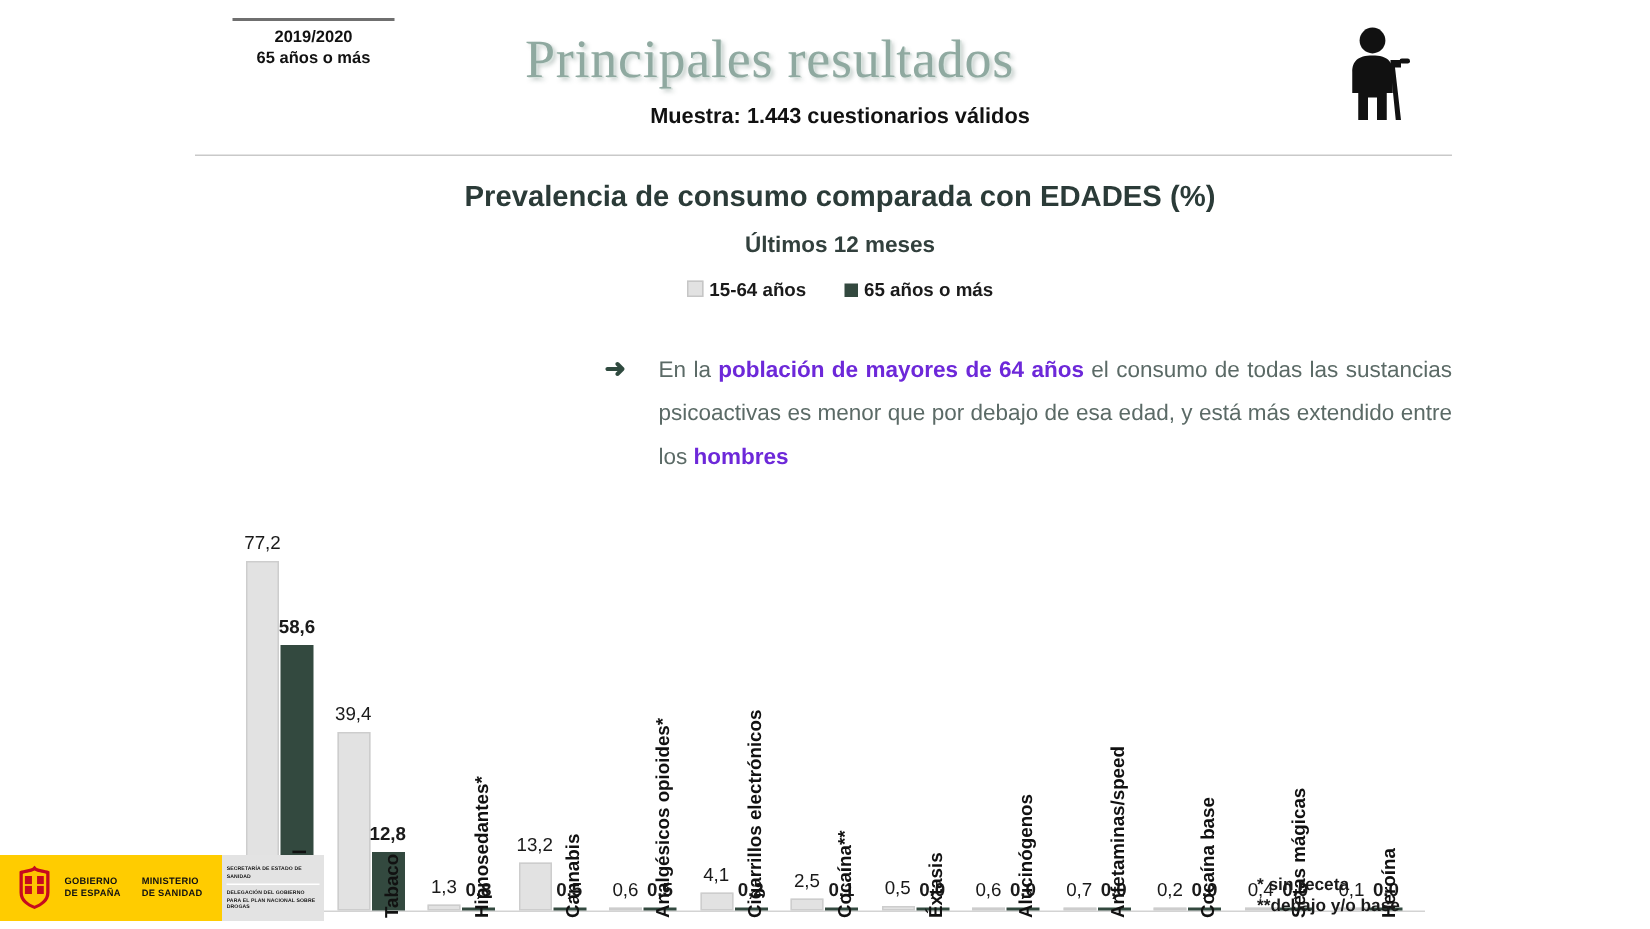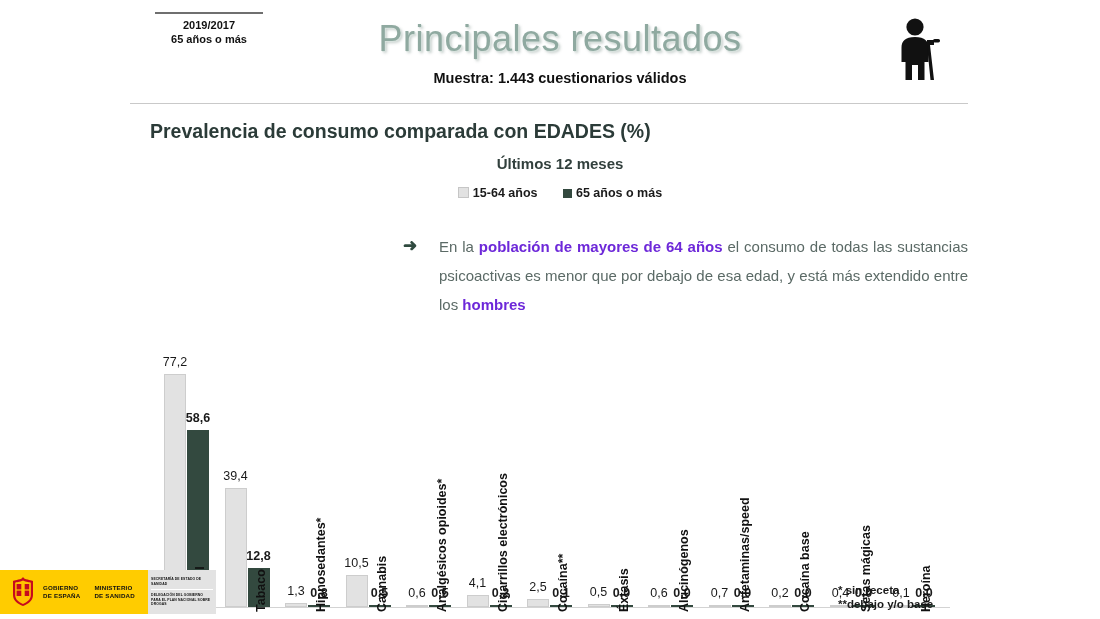--- a/index.html
+++ b/index.html
@@ -22,39 +22,39 @@
   }
   #esdam-word{
     font-size:27px;letter-spacing:1px;color:#10110f;
     font-family:"Liberation Sans",sans-serif;font-weight:400;
     line-height:30px;
   }
   #esdam-rule{height:2px;background:#6f6f6f;margin:2px 8px 4px 8px;}
   .esdam-sub{font-size:11px;color:#111;line-height:14px;font-weight:600;}
 
   #main-title{
-    position:absolute;left:350px;top:18px;width:420px;text-align:center;
+    position:absolute;left:350px;top:18px;width:420px;
     font-size:36px;font-weight:400;color:#8fa9a0;
     text-shadow:1px 1px 0 #d8e2de, 2px 2px 3px rgba(120,140,132,.45);
-    font-family:Liberation Sans, sans-serif;
+    font-family:Liberation Serif, serif;
     letter-spacing:.5px;
   }
   #sample-line{
     position:absolute;left:350px;top:70px;width:420px;text-align:center;
     font-size:14.5px;font-weight:bold;color:#111;
   }
   #elderly-icon{position:absolute;left:893px;top:18px;}
   #header-rule{
     position:absolute;left:130px;top:103px;width:838px;height:1px;
     background:#c9c9c9;
   }
 
   
   #chart-title{
-    position:absolute;left:150px;top:120px;width:820px;
+    position:absolute;left:150px;top:120px;width:820px;text-align:center;
     font-size:19.5px;font-weight:bold;color:#2b3b38;
   }
   #chart-subtitle{
     position:absolute;left:150px;top:155px;width:820px;text-align:center;
     font-size:15px;font-weight:bold;color:#32403d;
   }
   #legend{
     position:absolute;left:150px;top:186px;width:820px;text-align:center;
     font-size:12.5px;font-weight:bold;color:#1a1a1a;
   }
@@ -121,21 +121,21 @@
   #gov-grey .g1{border-bottom:1px solid #fff;padding-bottom:3px;margin-bottom:3px;}
   .gov-micro{font-size:3.4px;line-height:4.4px;color:#111;font-weight:bold;letter-spacing:.1px;}
   .gov-name{font-size:6.2px;line-height:7.6px;color:#111;font-weight:bold;letter-spacing:.2px;}
   #coat{width:26px;height:30px;margin-right:7px;flex:none;}
 </style>
 </head>
 <body>
 
 <div id="esdam-logo">
   <div id="esdam-rule"></div>
-  <div class="esdam-sub">2019/2017</div>
+  <div class="esdam-sub">2019/2020</div>
   <div class="esdam-sub">65 años o más</div>
 </div>
 
 <div id="main-title">Principales resultados</div>
 <div id="sample-line">Muestra: 1.443 cuestionarios válidos</div>
 
 <div id="elderly-icon">
   <svg width="56" height="64" viewBox="0 0 56 64" aria-hidden="true">
     <circle cx="22" cy="9" r="8.6" fill="#111111"></circle>
     <path d="M22 19 C12 19 8.5 23 8.5 30 L8.5 44 L12.5 44 L12.5 62 L19 62 L19 47 L25 47 L25 62 L31.5 62 L31.5 44 L35.5 44 L35.5 30 C35.5 23 32 19 22 19 Z" fill="#111111"></path>
@@ -173,21 +173,21 @@
       <div class="bar light" style="left: 74.5px; width: 22px; height: 118.915px; bottom: auto; top: 313.085px;"></div>
       <div class="bar dark" style="left: 97.5px; width: 22px; height: 38.6321px; bottom: auto; top: 393.368px;"></div>
       <div class="vlabel light-lbl" style="left: 66.5px; width: 38px; top: 294.085px;">39,4</div>
       <div class="vlabel dark-lbl" style="left: 89.5px; width: 38px; top: 374.368px;">12,8</div>
       <div class="bar light" style="left: 135px; width: 22px; height: 3.92358px; bottom: auto; top: 428.076px;"></div>
       <div class="bar dark" style="left: 158px; width: 22px; height: 2.5px; bottom: auto; top: 429.5px;"></div>
       <div class="vlabel light-lbl" style="left: 127px; width: 38px; top: 409.076px;">1,3</div>
       <div class="vlabel dark-lbl" style="left: 150px; width: 38px; top: 410.5px;">0,8</div>
       <div class="bar light" style="left: 195.5px; width: 22px; height: 31.6904px; bottom: auto; top: 400.31px;"></div>
       <div class="bar dark" style="left: 218.5px; width: 22px; height: 2.5px; bottom: auto; top: 429.5px;"></div>
-      <div class="vlabel light-lbl" style="left: 187.5px; width: 38px; top: 381.31px;">10,5</div>
+      <div class="vlabel light-lbl" style="left: 187.5px; width: 38px; top: 381.31px;">13,2</div>
       <div class="vlabel dark-lbl" style="left: 210.5px; width: 38px; top: 410.5px;">0,5</div>
       <div class="bar light" style="left: 256px; width: 22px; height: 2.5px; bottom: auto; top: 429.5px;"></div>
       <div class="bar dark" style="left: 279px; width: 22px; height: 2.5px; bottom: auto; top: 429.5px;"></div>
       <div class="vlabel light-lbl" style="left: 248px; width: 38px; top: 410.5px;">0,6</div>
       <div class="vlabel dark-lbl" style="left: 271px; width: 38px; top: 410.5px;">0,5</div>
       <div class="bar light" style="left: 316.5px; width: 22px; height: 12.3744px; bottom: auto; top: 419.626px;"></div>
       <div class="bar dark" style="left: 339.5px; width: 22px; height: 2.5px; bottom: auto; top: 429.5px;"></div>
       <div class="vlabel light-lbl" style="left: 308.5px; width: 38px; top: 400.626px;">4,1</div>
       <div class="vlabel dark-lbl" style="left: 331.5px; width: 38px; top: 410.5px;">0,2</div>
       <div class="bar light" style="left: 377px; width: 22px; height: 7.54534px; bottom: auto; top: 424.455px;"></div>

